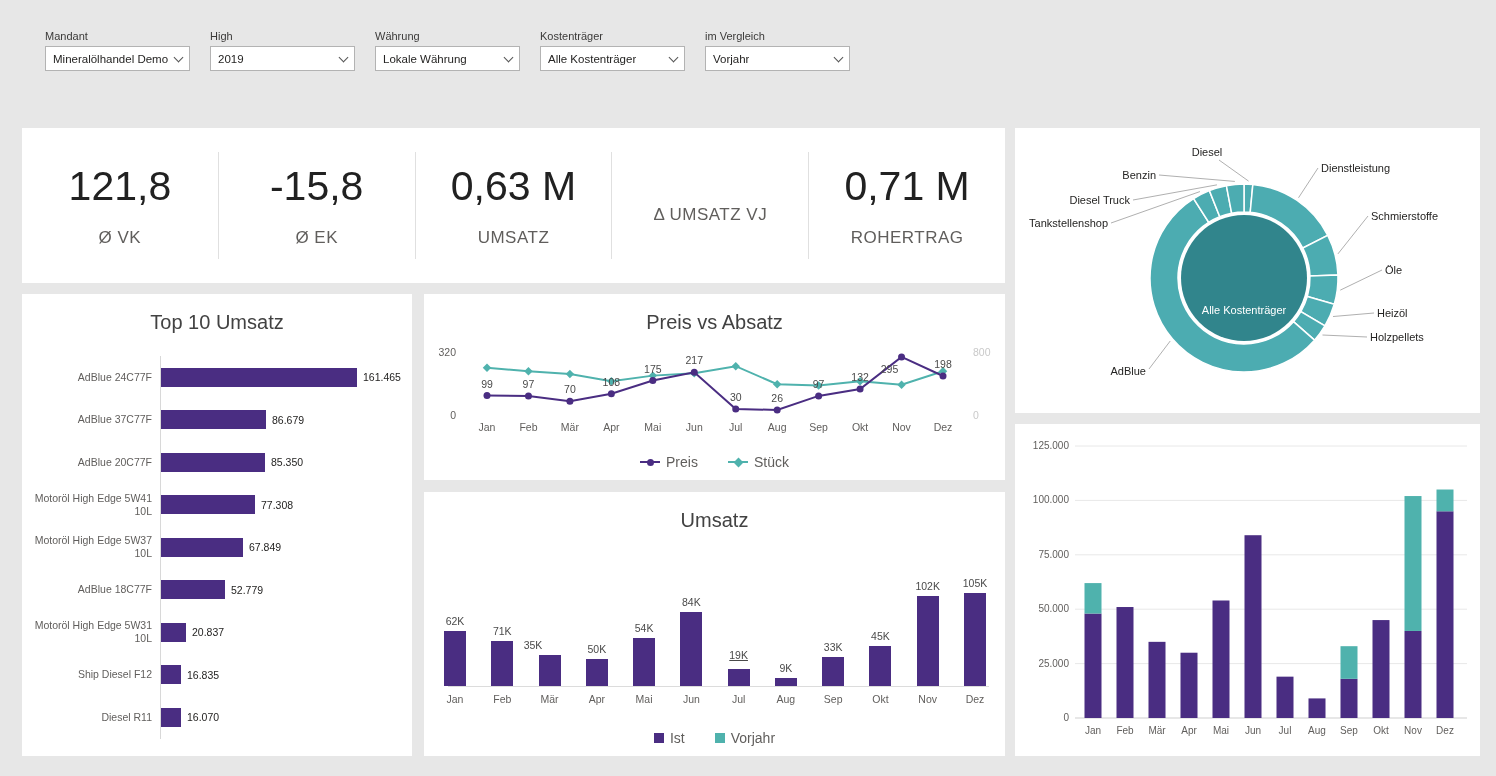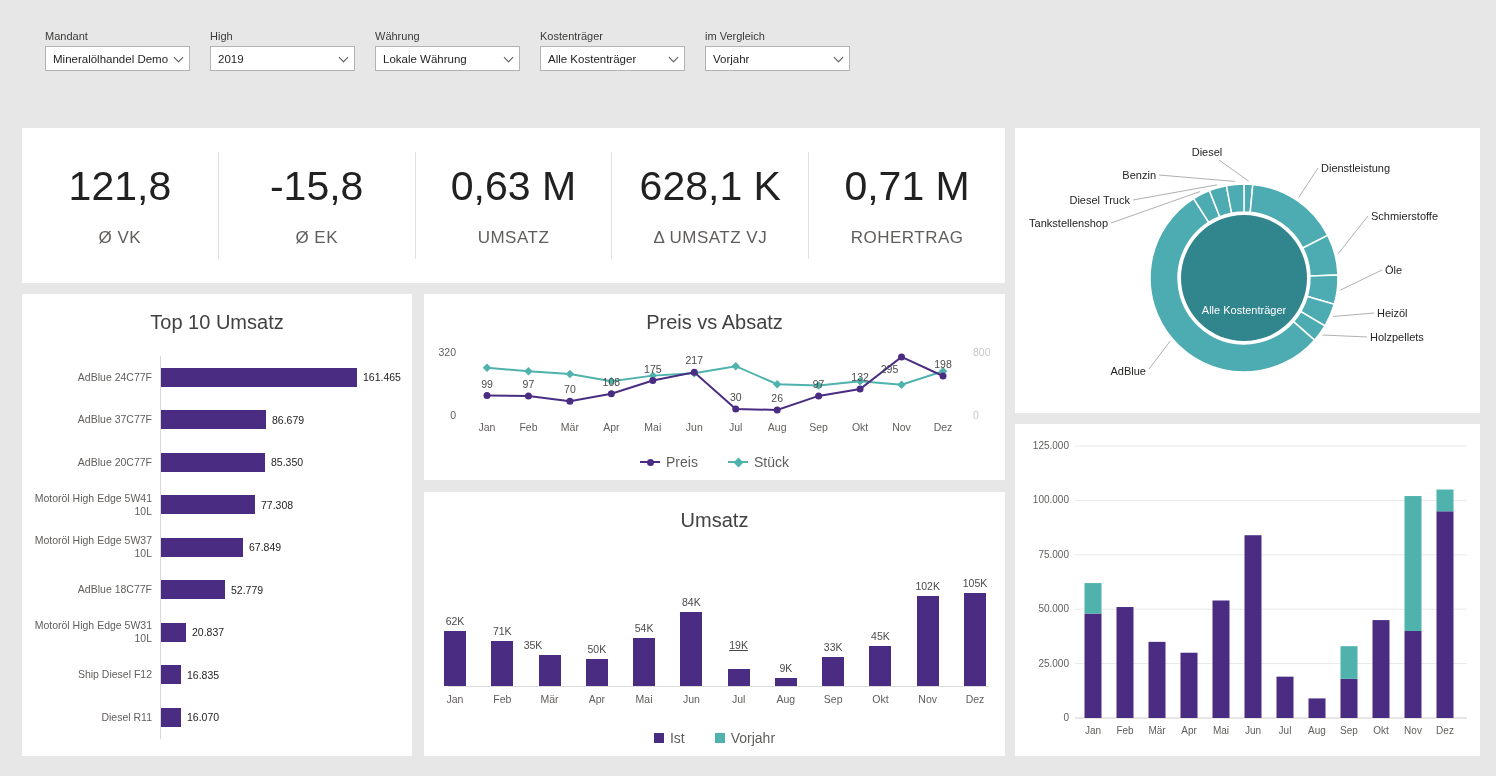--- a/index.html
+++ b/index.html
@@ -115,21 +115,20 @@
       <div class="kpi-value">-15,8</div>
       <div class="kpi-label">Ø EK</div>
     </div>
     <div class="kpi-divider"></div>
     <div class="kpi">
       <div class="kpi-value">0,63 M</div>
       <div class="kpi-label">UMSATZ</div>
     </div>
     <div class="kpi-divider"></div>
     <div class="kpi">
-      <div class="kpi-value">628,1 K</div>
       <div class="kpi-label">Δ UMSATZ VJ</div>
     </div>
     <div class="kpi-divider"></div>
     <div class="kpi">
       <div class="kpi-value">0,71 M</div>
       <div class="kpi-label">ROHERTRAG</div>
     </div>
   </div>
 
   <div class="panel top10-panel">
@@ -290,21 +289,21 @@
         <div class="u-bar" style="left: 161.81px; top: 167px; width: 22px; height: 27px; background: rgb(74, 45, 130);"></div>
         <div class="u-vlabel" style="left: 152.81px; top: 151px;">50K</div>
         <div class="u-mlabel" style="left: 152.81px; top: 201px;">Apr</div>
         <div class="u-bar" style="left: 209.08px; top: 146px; width: 22px; height: 48px; background: rgb(74, 45, 130);"></div>
         <div class="u-vlabel" style="left: 200.08px; top: 130px;">54K</div>
         <div class="u-mlabel" style="left: 200.08px; top: 201px;">Mai</div>
         <div class="u-bar" style="left: 256.35px; top: 120px; width: 22px; height: 74px; background: rgb(74, 45, 130);"></div>
         <div class="u-vlabel" style="left: 247.35px; top: 104px;">84K</div>
         <div class="u-mlabel" style="left: 247.35px; top: 201px;">Jun</div>
         <div class="u-bar" style="left: 303.62px; top: 177px; width: 22px; height: 17px; background: rgb(74, 45, 130);"></div>
-        <div class="u-vlabel" style="left: 294.62px; top: 147px; text-decoration: underline;">19K</div>
+        <div class="u-vlabel" style="left: 294.62px; top: 157px; text-decoration: underline;">19K</div>
         <div class="u-mlabel" style="left: 294.62px; top: 201px;">Jul</div>
         <div class="u-bar" style="left: 350.89px; top: 186px; width: 22px; height: 8px; background: rgb(74, 45, 130);"></div>
         <div class="u-vlabel" style="left: 341.89px; top: 170px;">9K</div>
         <div class="u-mlabel" style="left: 341.89px; top: 201px;">Aug</div>
         <div class="u-bar" style="left: 398.16px; top: 165px; width: 22px; height: 29px; background: rgb(74, 45, 130);"></div>
         <div class="u-vlabel" style="left: 389.16px; top: 149px;">33K</div>
         <div class="u-mlabel" style="left: 389.16px; top: 201px;">Sep</div>
         <div class="u-bar" style="left: 445.43px; top: 154px; width: 22px; height: 40px; background: rgb(74, 45, 130);"></div>
         <div class="u-vlabel" style="left: 436.43px; top: 138px;">45K</div>
         <div class="u-mlabel" style="left: 436.43px; top: 201px;">Okt</div>

